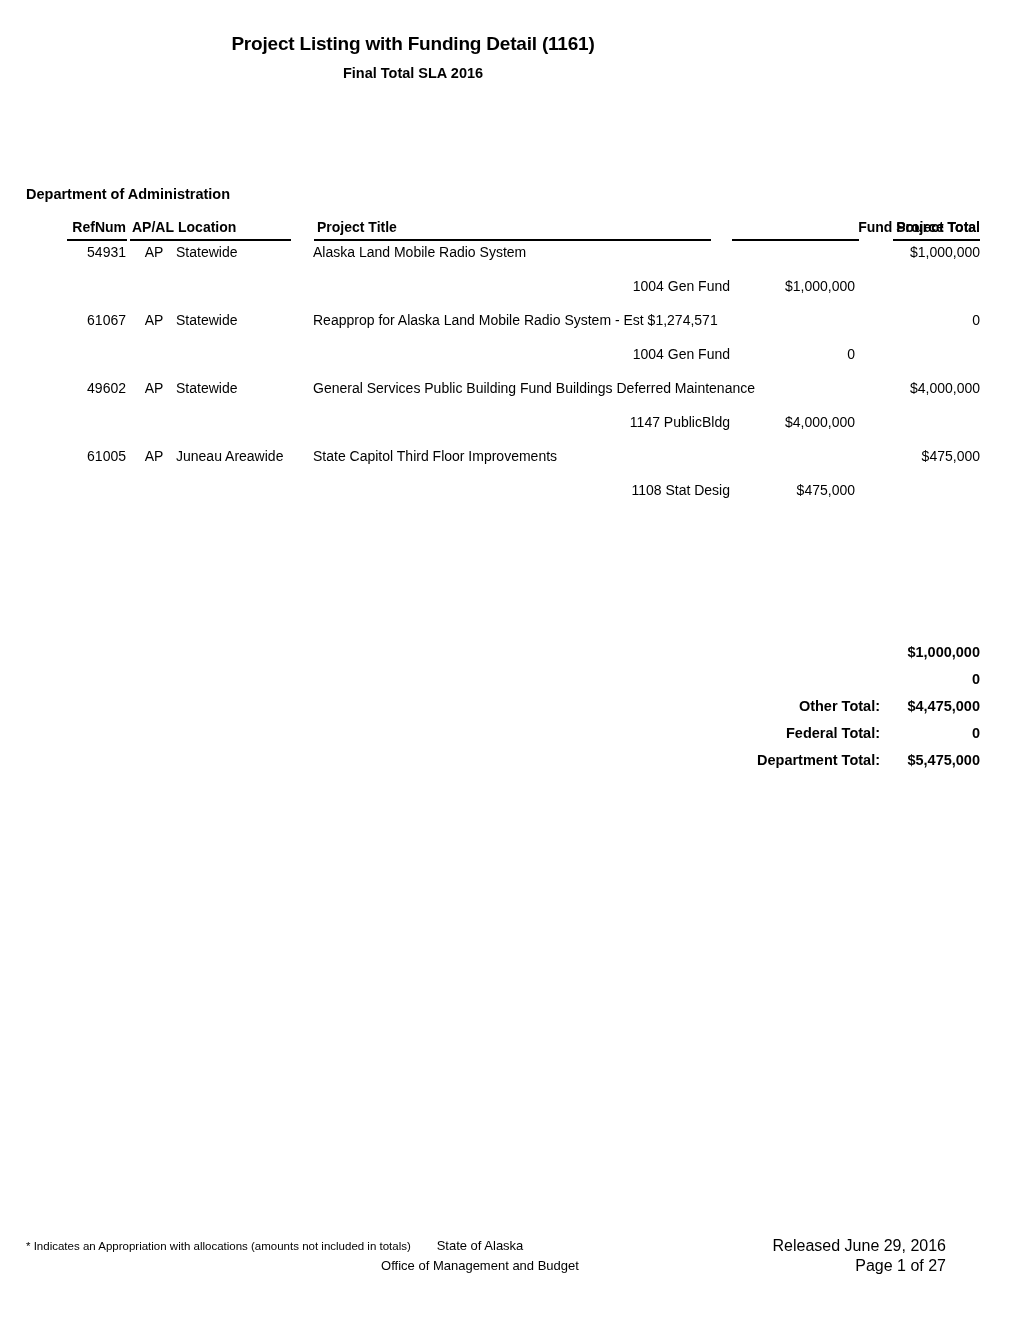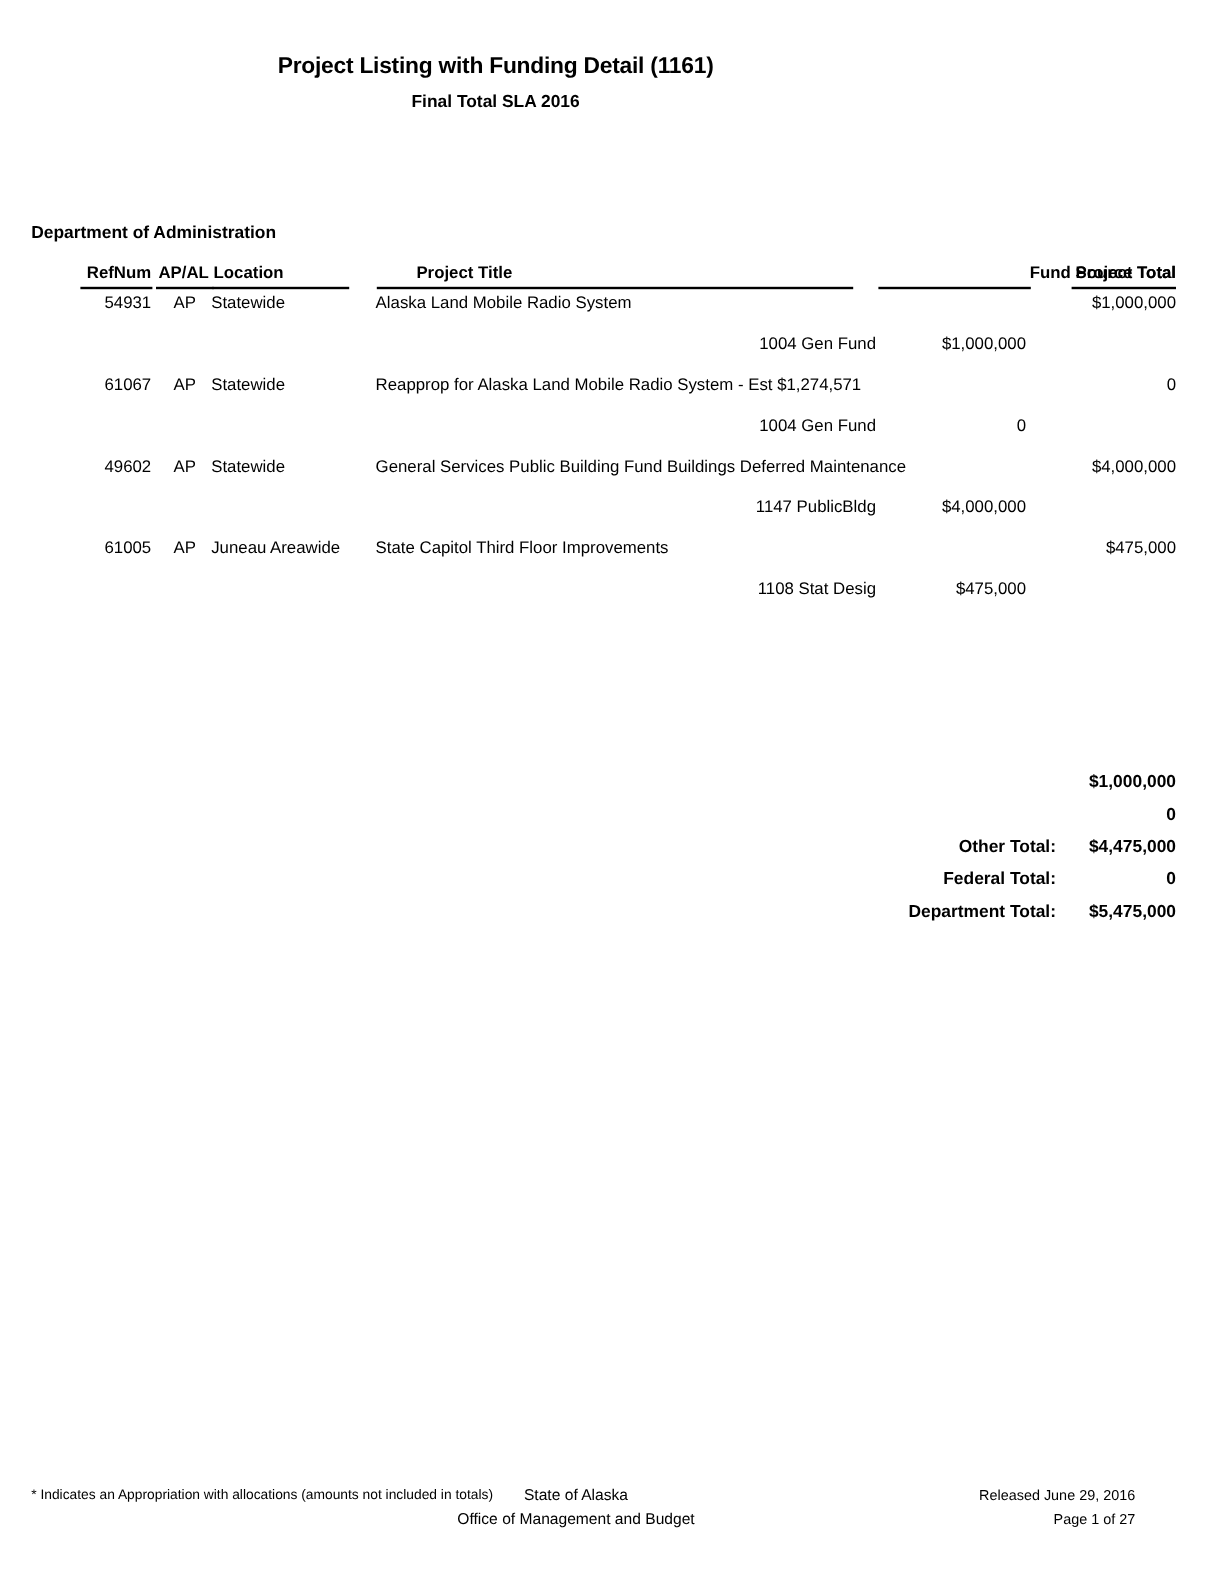--- a/index.html
+++ b/index.html
@@ -16,21 +16,21 @@
     width: 1020px;
     height: 1320px;
     background: #ffffff;
     overflow: hidden;
   }
 
   
   .title-block {
     position: absolute;
     left: 0;
-    top: 44px;
+    top: 32px;
     width: 826px;
     text-align: center;
   }
   .doc-title {
     font-size: 19px;
     font-weight: bold;
     letter-spacing: -0.2px;
     line-height: 24px;
   }
   .doc-subtitle {
@@ -80,21 +80,21 @@
   .c-refnum  { left: 42px;  width: 58px;  text-align: right; }
   .c-apal    { left: 108px; width: 40px;  text-align: center; }
   .c-loc     { left: 150px; width: 132px; text-align: left; }
   .c-title   { left: 287px; width: 420px; text-align: left; }
   .c-ptot    { left: 790px; width: 164px; text-align: right; }
 
   
   .h-refnum  { left: 42px;  width: 58px;  text-align: right; }
   .h-apal    { left: 106px; width: 46px;  text-align: left; }
   .h-loc     { left: 152px; width: 130px; text-align: left; }
-  .h-title   { left: 291px; width: 400px; text-align: left; margin-left: 30px; }
+  .h-title   { left: 291px; width: 400px; text-align: left; }
   .h-fst     { left: 630px; width: 324px; text-align: right; }
   .h-ptot    { left: 790px; width: 164px; text-align: right; }
 
   
   .rule {
     position: absolute;
     height: 2px;
     background: #000000;
     top: 20px;
   }
@@ -167,21 +167,21 @@
     font-size: 13px;
     line-height: 16px;
   }
   .foot-center.l1 { top: 0; }
   .foot-center.l2 { top: 20px; }
   .foot-right {
     position: absolute;
     left: 700px;
     width: 246px;
     text-align: right;
-    font-size: 12px;
+    font-size: 16px;
     line-height: 16px;
   }
   .foot-right.l1 { top: 0; }
   .foot-right.l2 { top: 20px; }
 </style>
 </head>
 <body>
 
 <div class="page">
 

